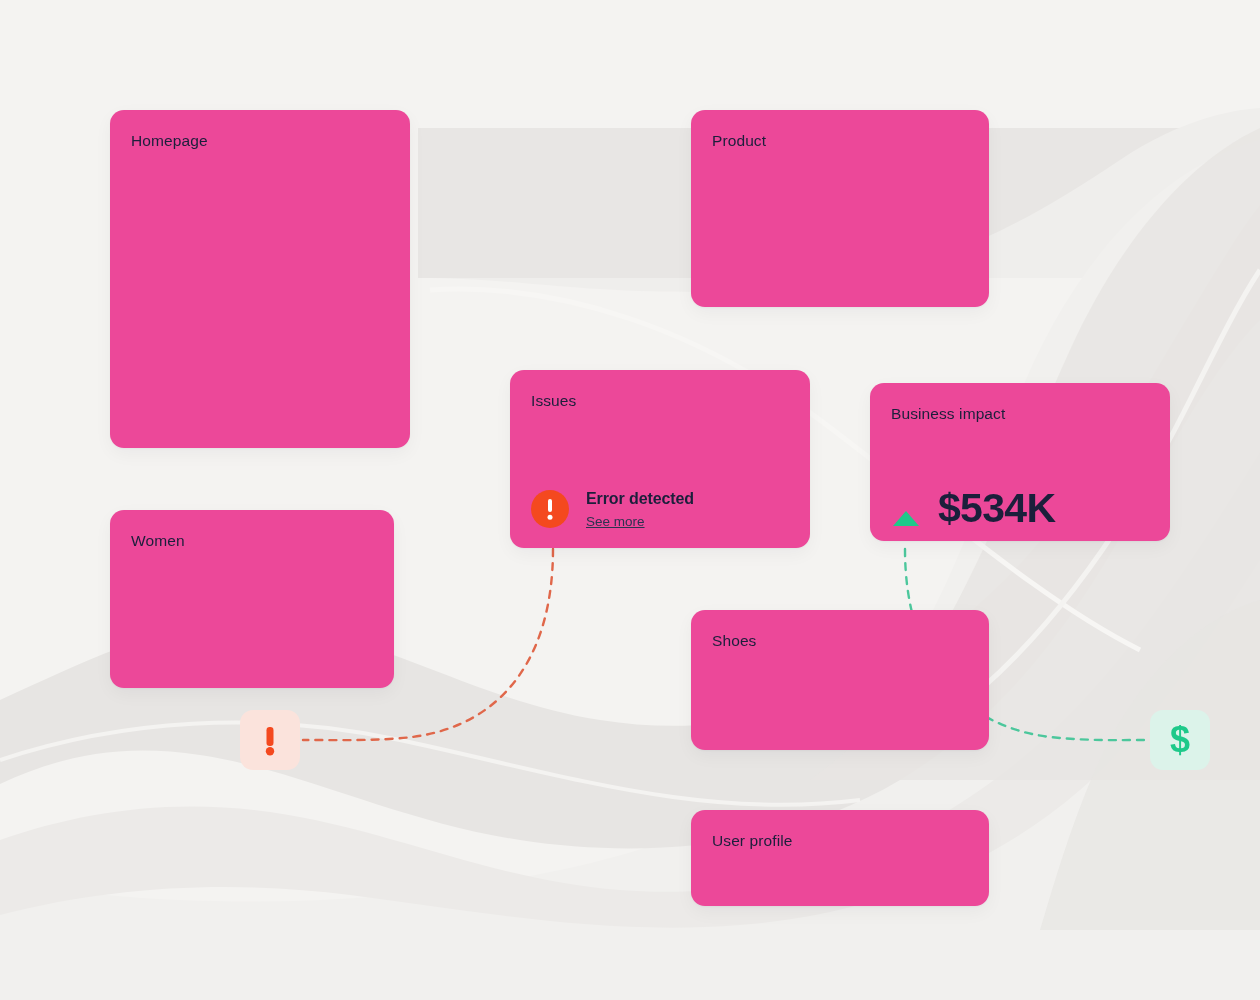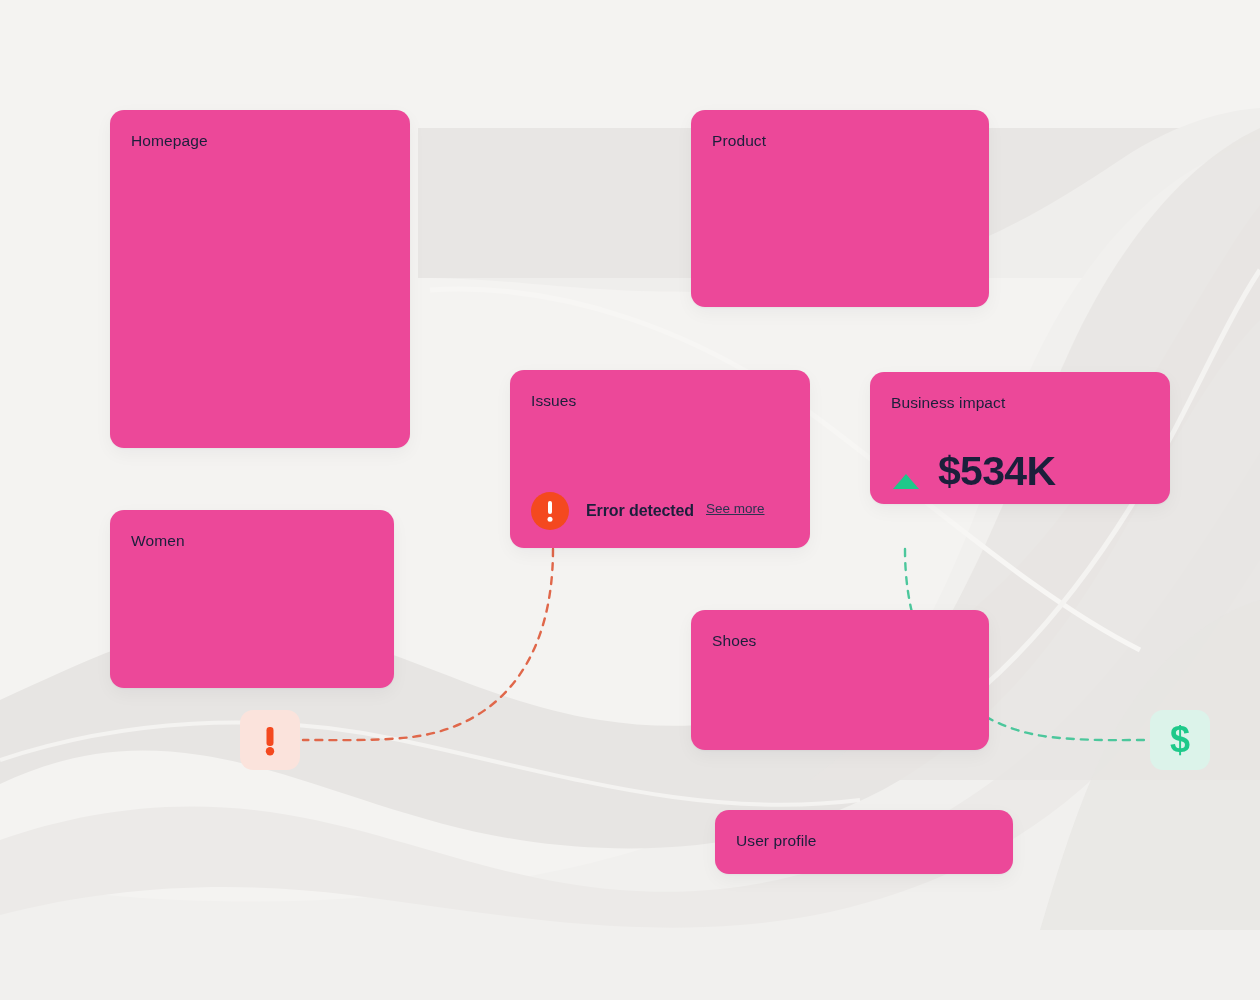--- a/index.html
+++ b/index.html
@@ -60,23 +60,23 @@
     line-height: 1.25;
     color: #1b1f3b;
     letter-spacing: 0.1px;
     white-space: nowrap;
   }
 
   #card-homepage      { left: 110px; top: 110px;  width: 300px; height: 338px; }
   #card-product       { left: 691px; top: 110px;  width: 298px; height: 197px; }
   #card-women         { left: 110px; top: 510px;  width: 284px; height: 178px; }
   #card-issues        { left: 510px; top: 370px;  width: 300px; height: 178px; }
-  #card-business      { left: 870px; top: 372px;  width: 300px; height: 132px; }
+  #card-business      { left: 870px; top: 383px;  width: 300px; height: 158px; }
   #card-shoes         { left: 691px; top: 610px;  width: 298px; height: 140px; }
-  #card-userprofile   { left: 691px; top: 810px;  width: 298px; height: 64px; margin-left: 24px;  }
+  #card-userprofile   { left: 691px; top: 810px;  width: 298px; height: 96px;  }
 
   
   .issue-row {
     position: absolute;
     left: 21px;
     bottom: 18px;
     display: flex;
     align-items: center;
     gap: 17px;
   }
@@ -84,21 +84,21 @@
     width: 38px;
     height: 38px;
     border-radius: 50%;
     background: #f4491f;
     display: flex;
     align-items: center;
     justify-content: center;
     flex: 0 0 auto;
   }
   .error-circle svg { display: block; }
-  .issue-text { display: flex; gap: 12px; }
+  .issue-text { display: flex; flex-direction: column; gap: 6px; }
   .issue-title {
     font-size: 16px;
     font-weight: bold;
     color: #1b1f3b;
     letter-spacing: -0.1px;
     line-height: 1.2;
   }
   .issue-link {
     font-size: 13.5px;
     color: #2d3250;

